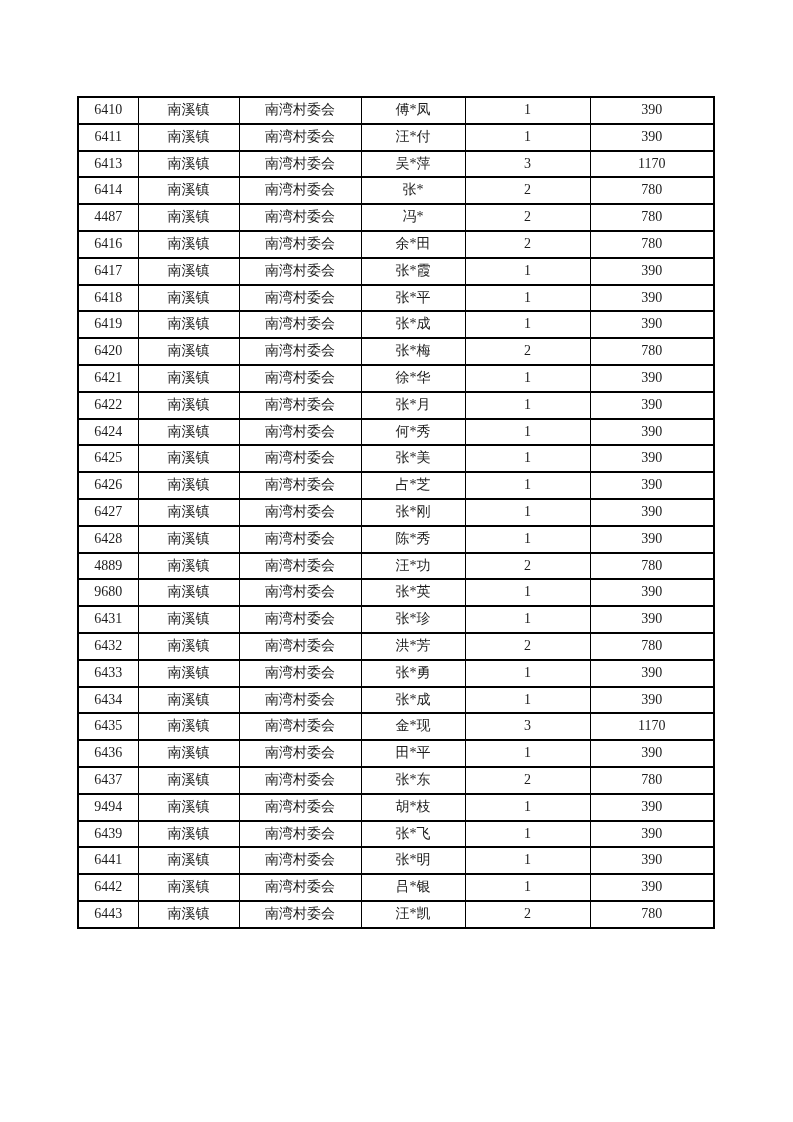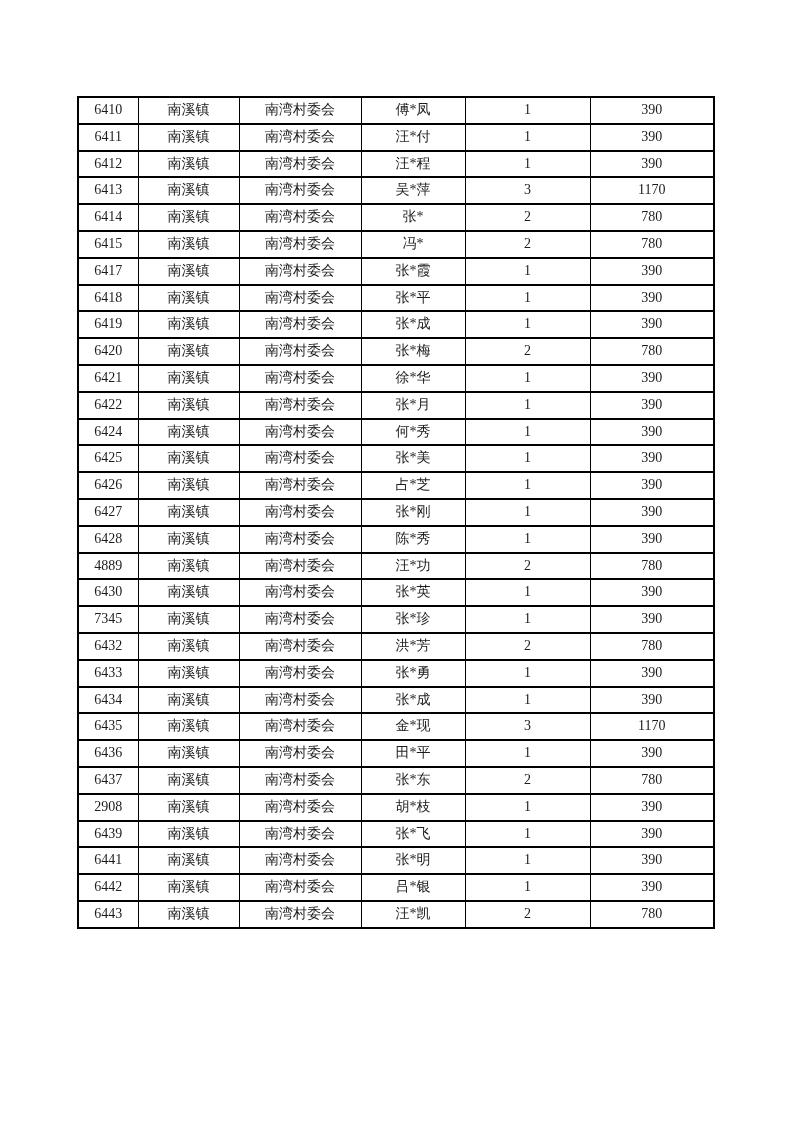--- a/index.html
+++ b/index.html
@@ -70,52 +70,52 @@
         </tr>
         <tr>
           <td>6411</td>
           <td>南溪镇</td>
           <td>南湾村委会</td>
           <td>汪*付</td>
           <td>1</td>
           <td>390</td>
         </tr>
         <tr>
-          <td>6412</td>
-          <td>南溪镇</td>
-          <td>南湾村委会</td>
-          <td>汪*程</td>
-          <td>1</td>
-          <td>390</td>
-        </tr>
-        <tr>
           <td>6413</td>
           <td>南溪镇</td>
           <td>南湾村委会</td>
           <td>吴*萍</td>
           <td>3</td>
           <td>1170</td>
         </tr>
         <tr>
           <td>6414</td>
           <td>南溪镇</td>
           <td>南湾村委会</td>
           <td>张*</td>
           <td>2</td>
           <td>780</td>
         </tr>
         <tr>
-          <td>6415</td>
+          <td>4487</td>
           <td>南溪镇</td>
           <td>南湾村委会</td>
           <td>冯*</td>
           <td>2</td>
           <td>780</td>
         </tr>
         <tr>
+          <td>6416</td>
+          <td>南溪镇</td>
+          <td>南湾村委会</td>
+          <td>余*田</td>
+          <td>2</td>
+          <td>780</td>
+        </tr>
+        <tr>
           <td>6417</td>
           <td>南溪镇</td>
           <td>南湾村委会</td>
           <td>张*霞</td>
           <td>1</td>
           <td>390</td>
         </tr>
         <tr>
           <td>6418</td>
           <td>南溪镇</td>
@@ -198,29 +198,29 @@
         </tr>
         <tr>
           <td>4889</td>
           <td>南溪镇</td>
           <td>南湾村委会</td>
           <td>汪*功</td>
           <td>2</td>
           <td>780</td>
         </tr>
         <tr>
-          <td>6430</td>
+          <td>9680</td>
           <td>南溪镇</td>
           <td>南湾村委会</td>
           <td>张*英</td>
           <td>1</td>
           <td>390</td>
         </tr>
         <tr>
-          <td>7345</td>
+          <td>6431</td>
           <td>南溪镇</td>
           <td>南湾村委会</td>
           <td>张*珍</td>
           <td>1</td>
           <td>390</td>
         </tr>
         <tr>
           <td>6432</td>
           <td>南溪镇</td>
           <td>南湾村委会</td>
@@ -262,21 +262,21 @@
         </tr>
         <tr>
           <td>6437</td>
           <td>南溪镇</td>
           <td>南湾村委会</td>
           <td>张*东</td>
           <td>2</td>
           <td>780</td>
         </tr>
         <tr>
-          <td>2908</td>
+          <td>9494</td>
           <td>南溪镇</td>
           <td>南湾村委会</td>
           <td>胡*枝</td>
           <td>1</td>
           <td>390</td>
         </tr>
         <tr>
           <td>6439</td>
           <td>南溪镇</td>
           <td>南湾村委会</td>

